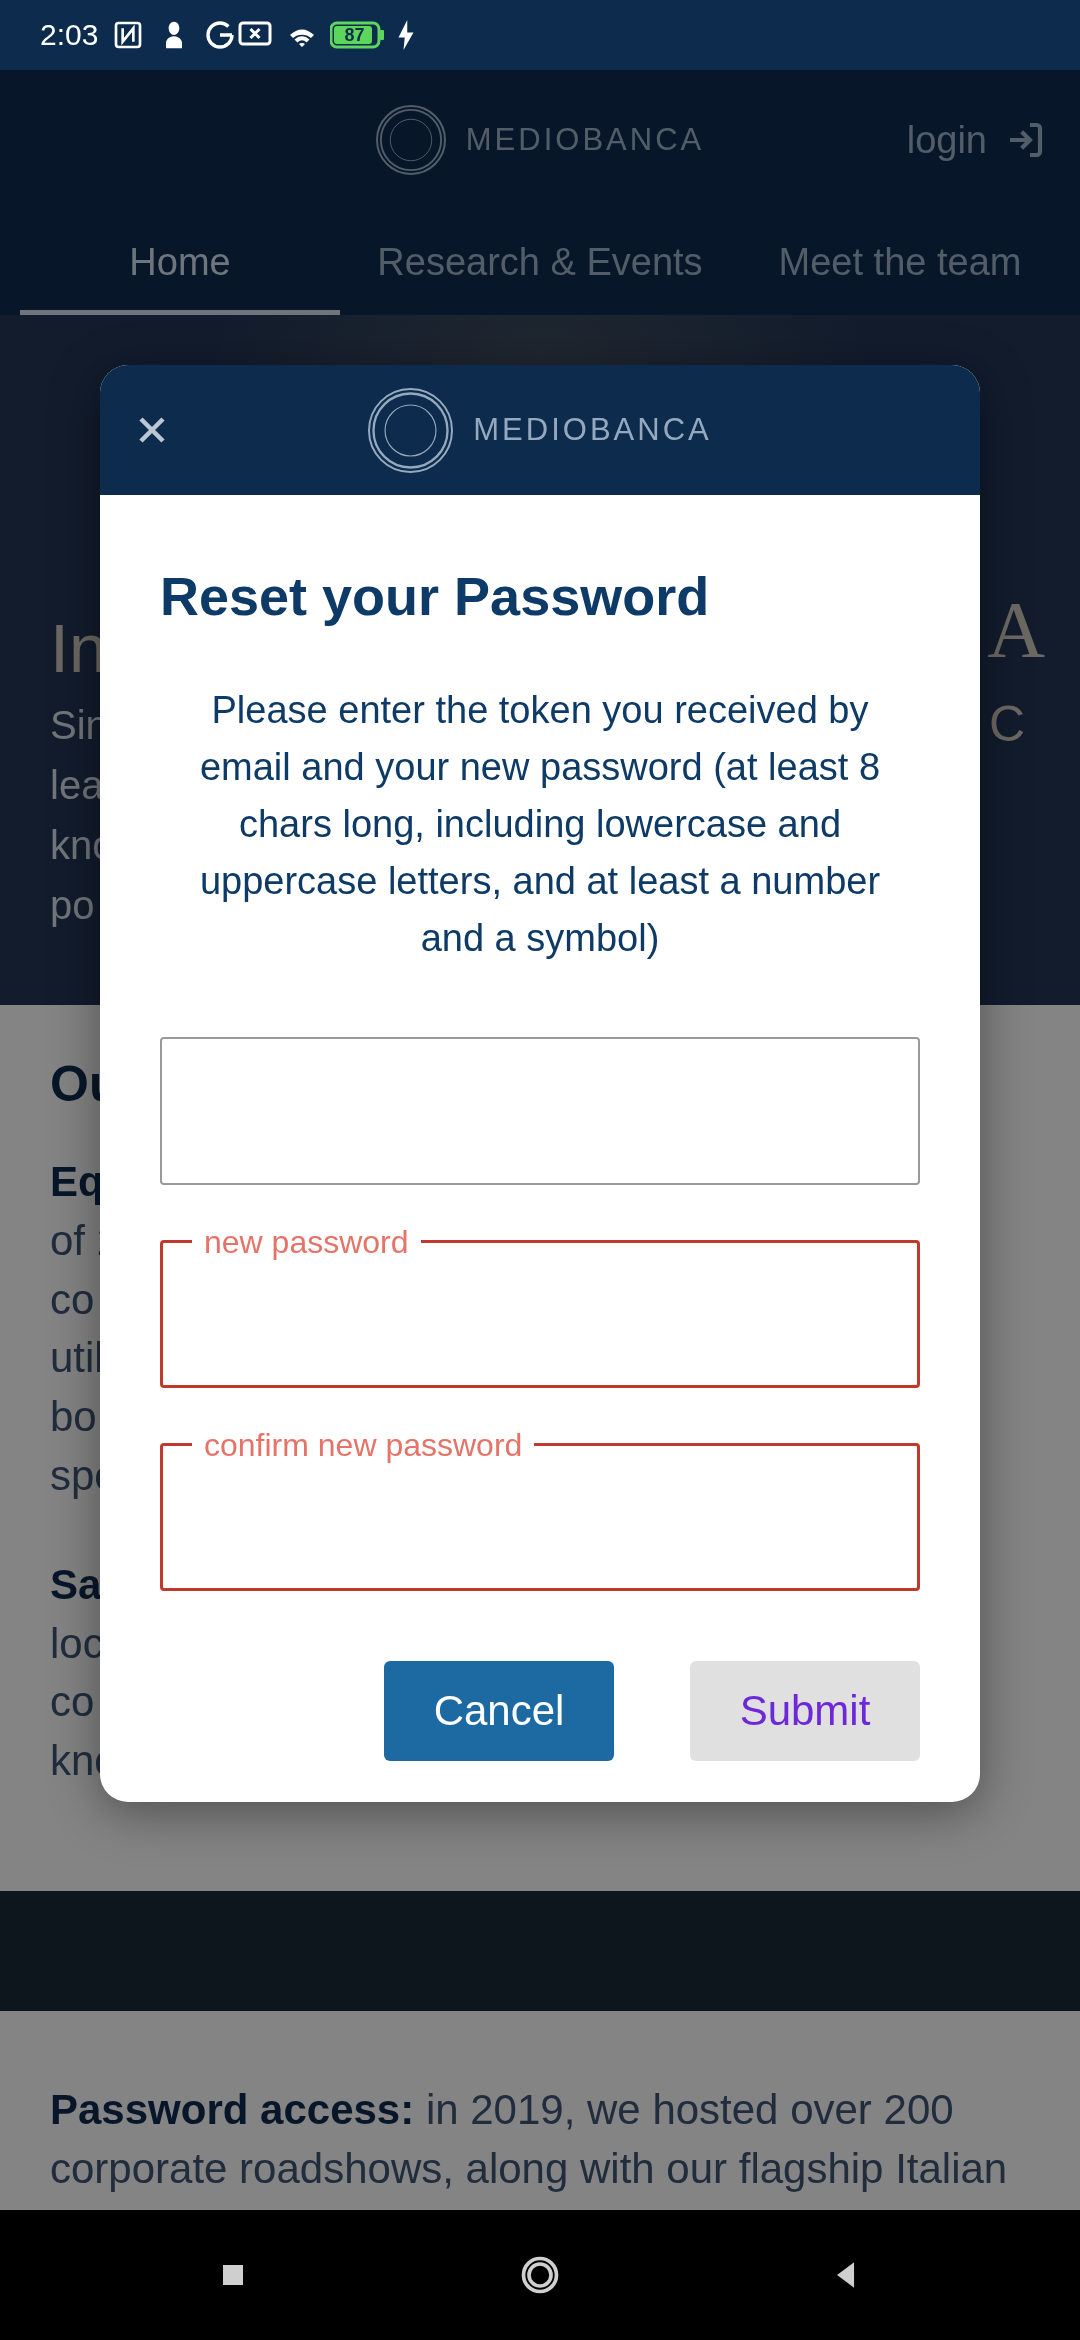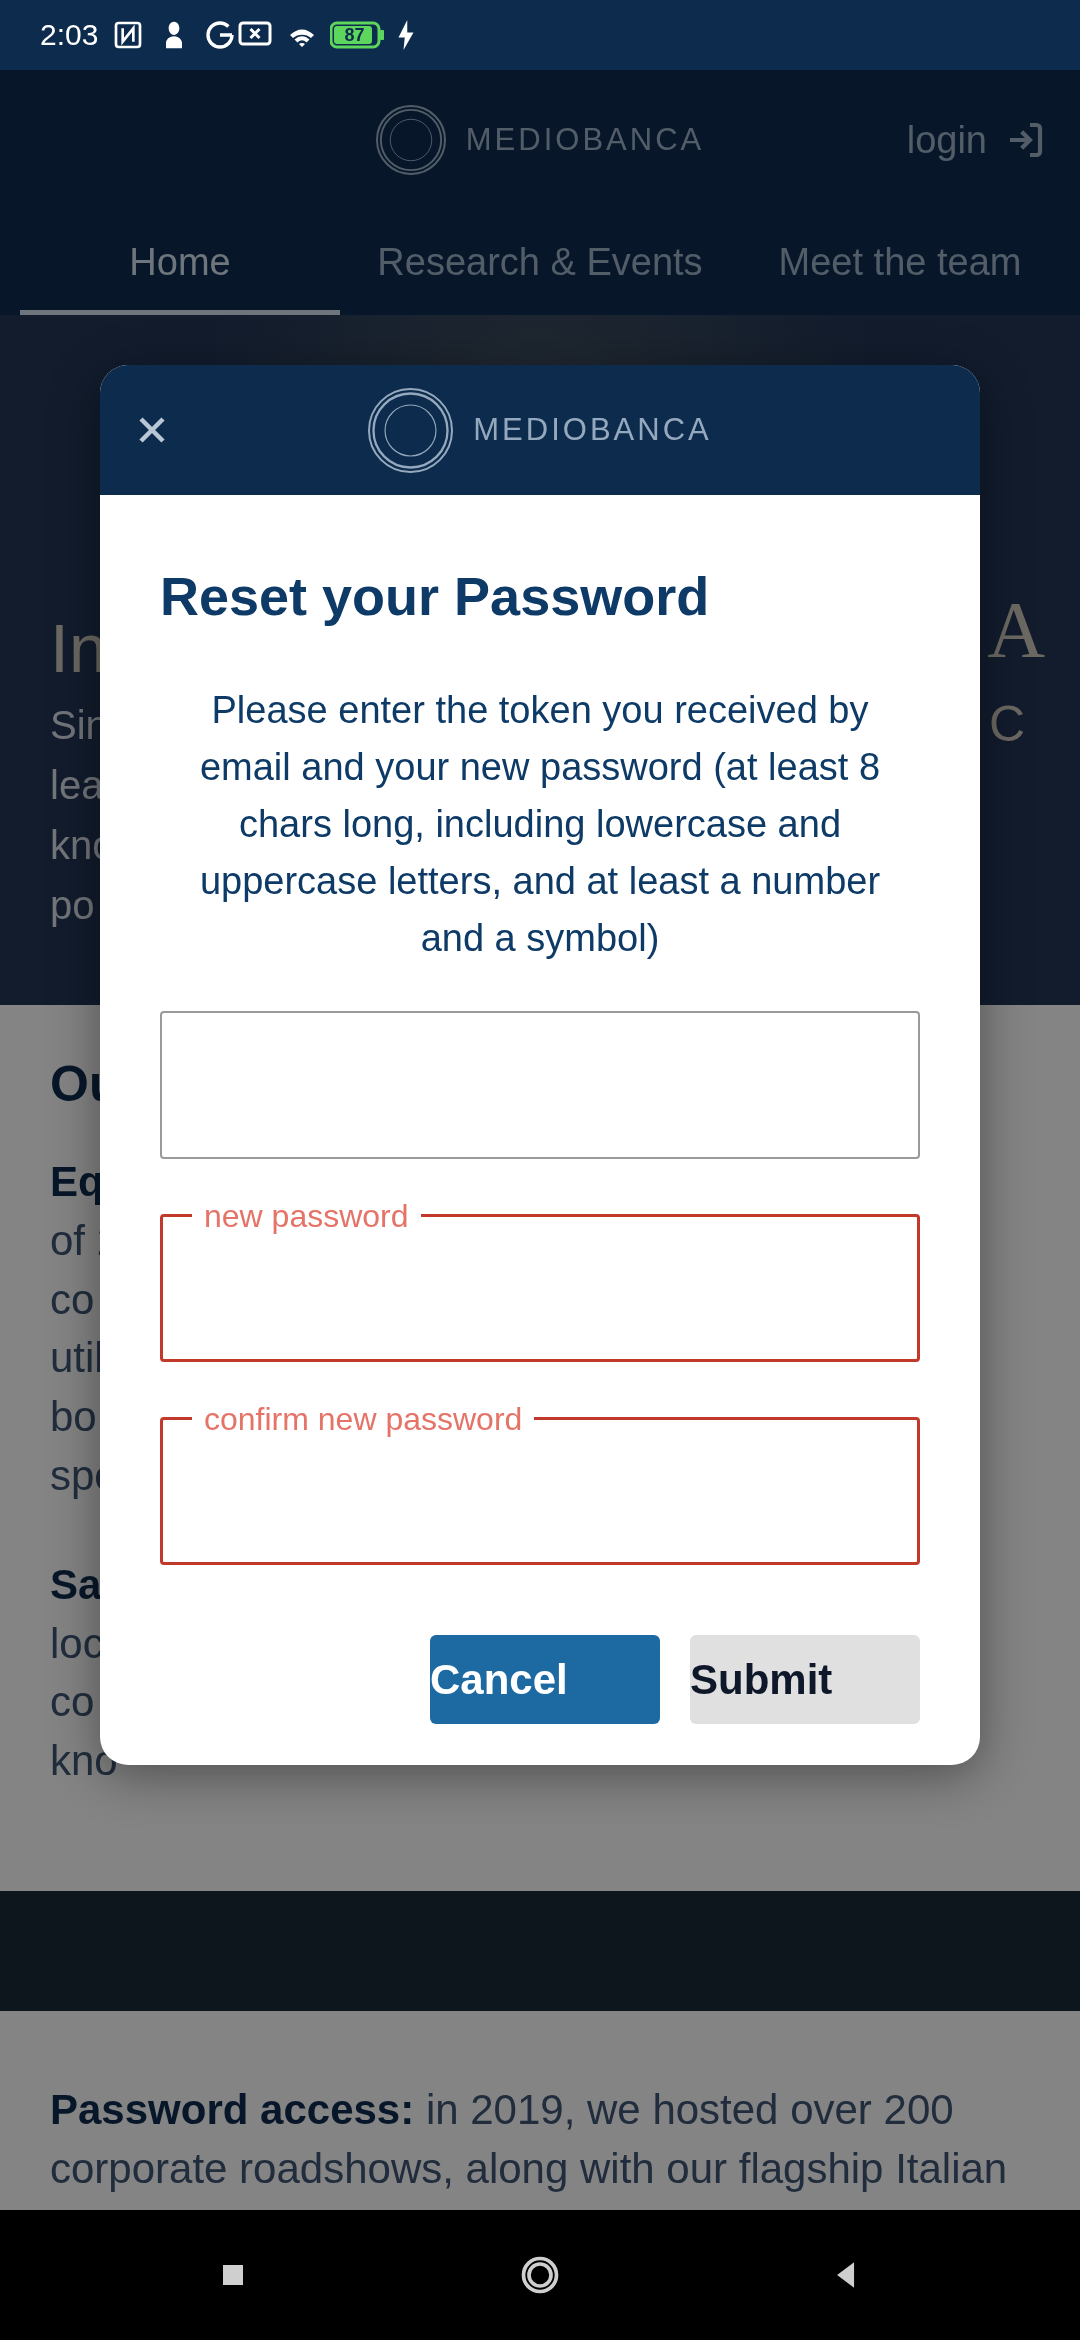--- a/index.html
+++ b/index.html
@@ -40,33 +40,33 @@
 
   
   .scrim { position: absolute; top: 70px; left: 0; right: 0; bottom: 130px; background: rgba(0,0,0,0.45); }
 
   
   .modal { position: absolute; top: 365px; left: 100px; right: 100px; background: #fff; border-radius: 28px; overflow: hidden; box-shadow: 0 10px 50px rgba(0,0,0,0.4); }
   .modal-header { background: #0d2b4c; height: 130px; display: flex; align-items: center; justify-content: center; position: relative; }
   .modal-close { position: absolute; left: 30px; color: #b9c6d5; font-size: 48px; font-weight: 300; }
   .modal-body { padding: 70px 60px 41px; }
   .modal-title { color: #0d3a66; font-size: 54px; font-weight: 700; margin-bottom: 55px; }
-  .modal-desc { color: #0d3a66; font-size: 38px; line-height: 1.5; text-align: center; margin-bottom: 44px; padding: 0 10px; font-weight: 400; }
+  .modal-desc { color: #0d3a66; font-size: 38px; line-height: 1.5; text-align: center; margin-bottom: 70px; padding: 0 10px; font-weight: 400; }
 
   .field-wrap { position: relative; margin-bottom: 55px; }
   .field { width: 100%; height: 148px; border: 2px solid #9a9a9a; border-radius: 4px; background: #fff; font-size: 38px; padding: 0 30px; }
   .field.error { border: 3px solid #c0392b; }
   .field-label { position: absolute; top: -16px; left: 32px; background: #fff; padding: 0 12px; font-size: 32px; color: #9a9a9a; }
   .field-label.error { color: #e57368; }
   .field::placeholder { color: #e8e8e8; }
 
   .modal-actions { display: flex; justify-content: flex-end; gap: 30px; margin-top: 70px; }
-  .btn { height: 89px; min-width: 230px; border-radius: 6px; border: none; font-size: 42px; font-weight: 700; display: flex; align-items: center; justify-content: flex-start; }
+  .btn { height: 100px; min-width: 230px; border-radius: 6px; border: none; font-size: 42px; font-weight: 400; display: flex; align-items: center; justify-content: center; }
   .btn-primary { background: #1d6aa3; color: #fff; }
-  .btn-disabled { background: #e0e0e0; color: #0f172a; }
+  .btn-disabled { background: #e0e0e0; color: #6d28d9; margin-left: 46px; }
 
   
   .navbar { position: absolute; bottom: 0; left: 0; right: 0; height: 130px; background: #000; display: flex; align-items: center; justify-content: space-around; padding: 0 80px; }
   .nav-btn { width: 44px; height: 44px; display: flex; align-items: center; justify-content: center; }
 
   svg { display: block; }
 </style>
 </head>
 <body>
 

